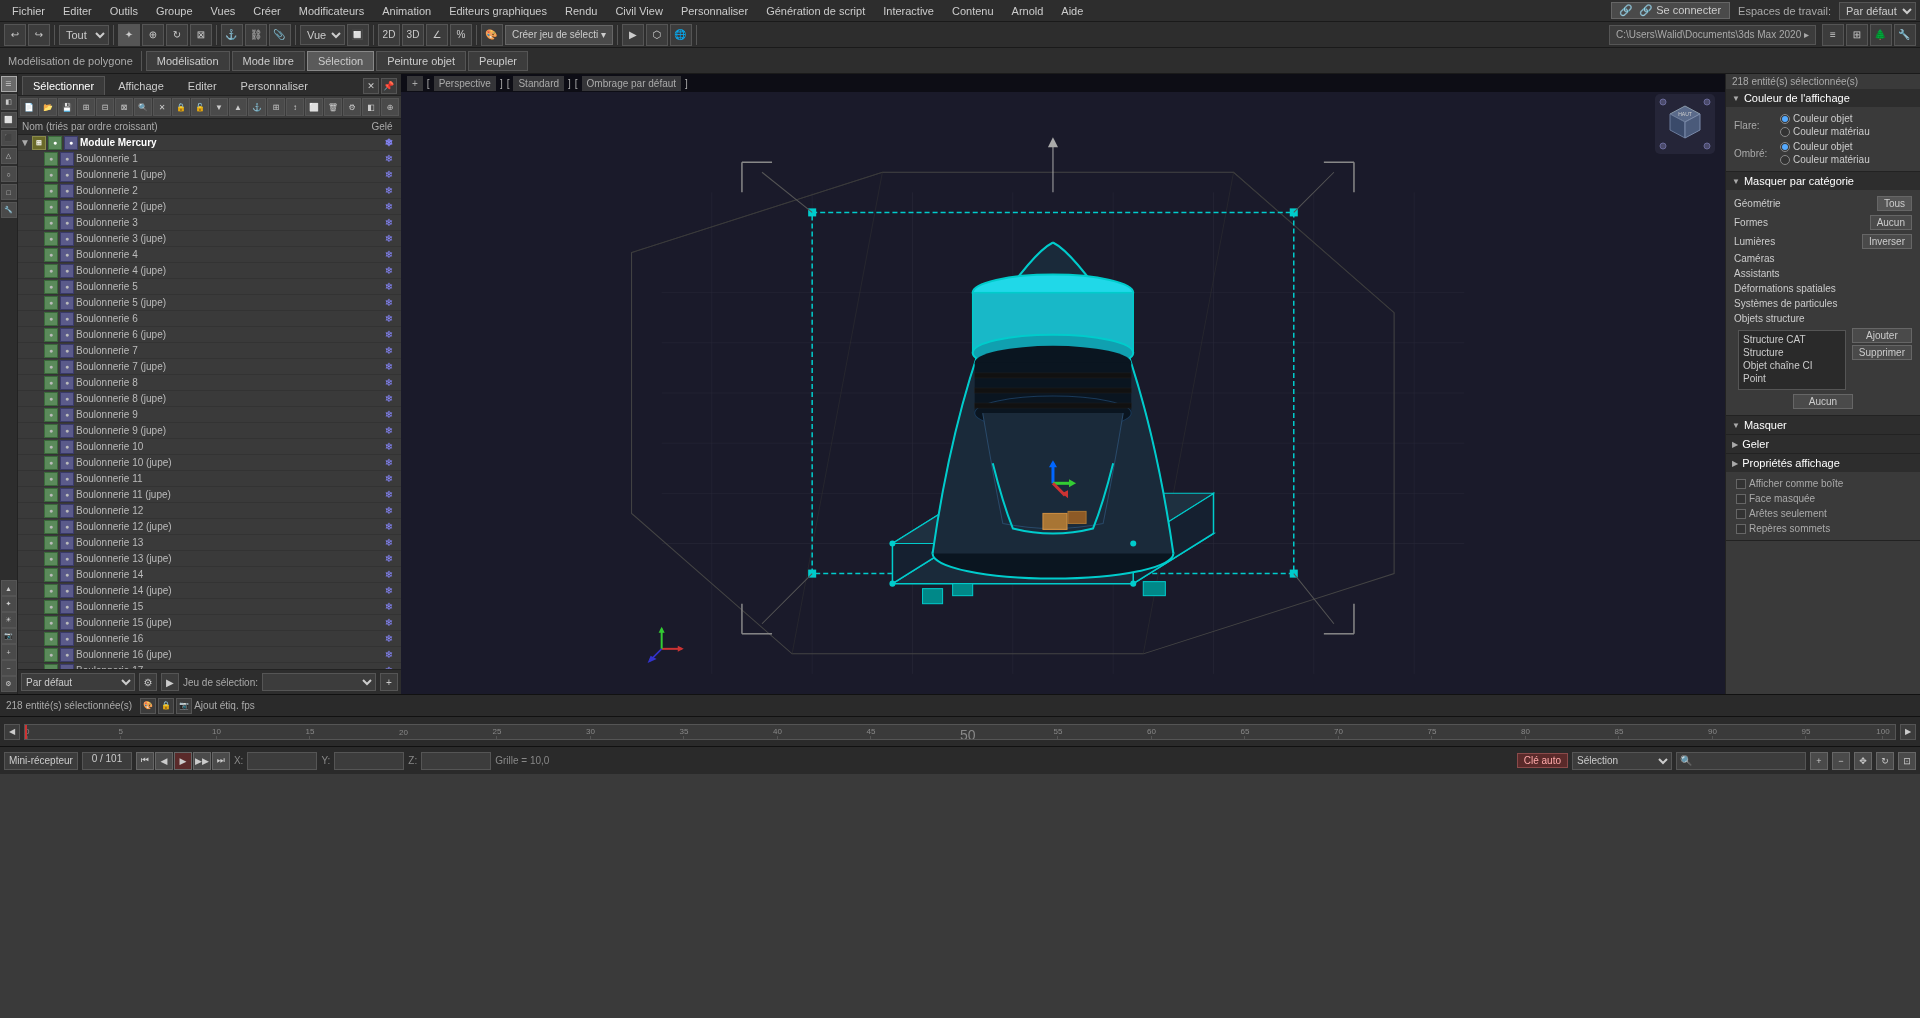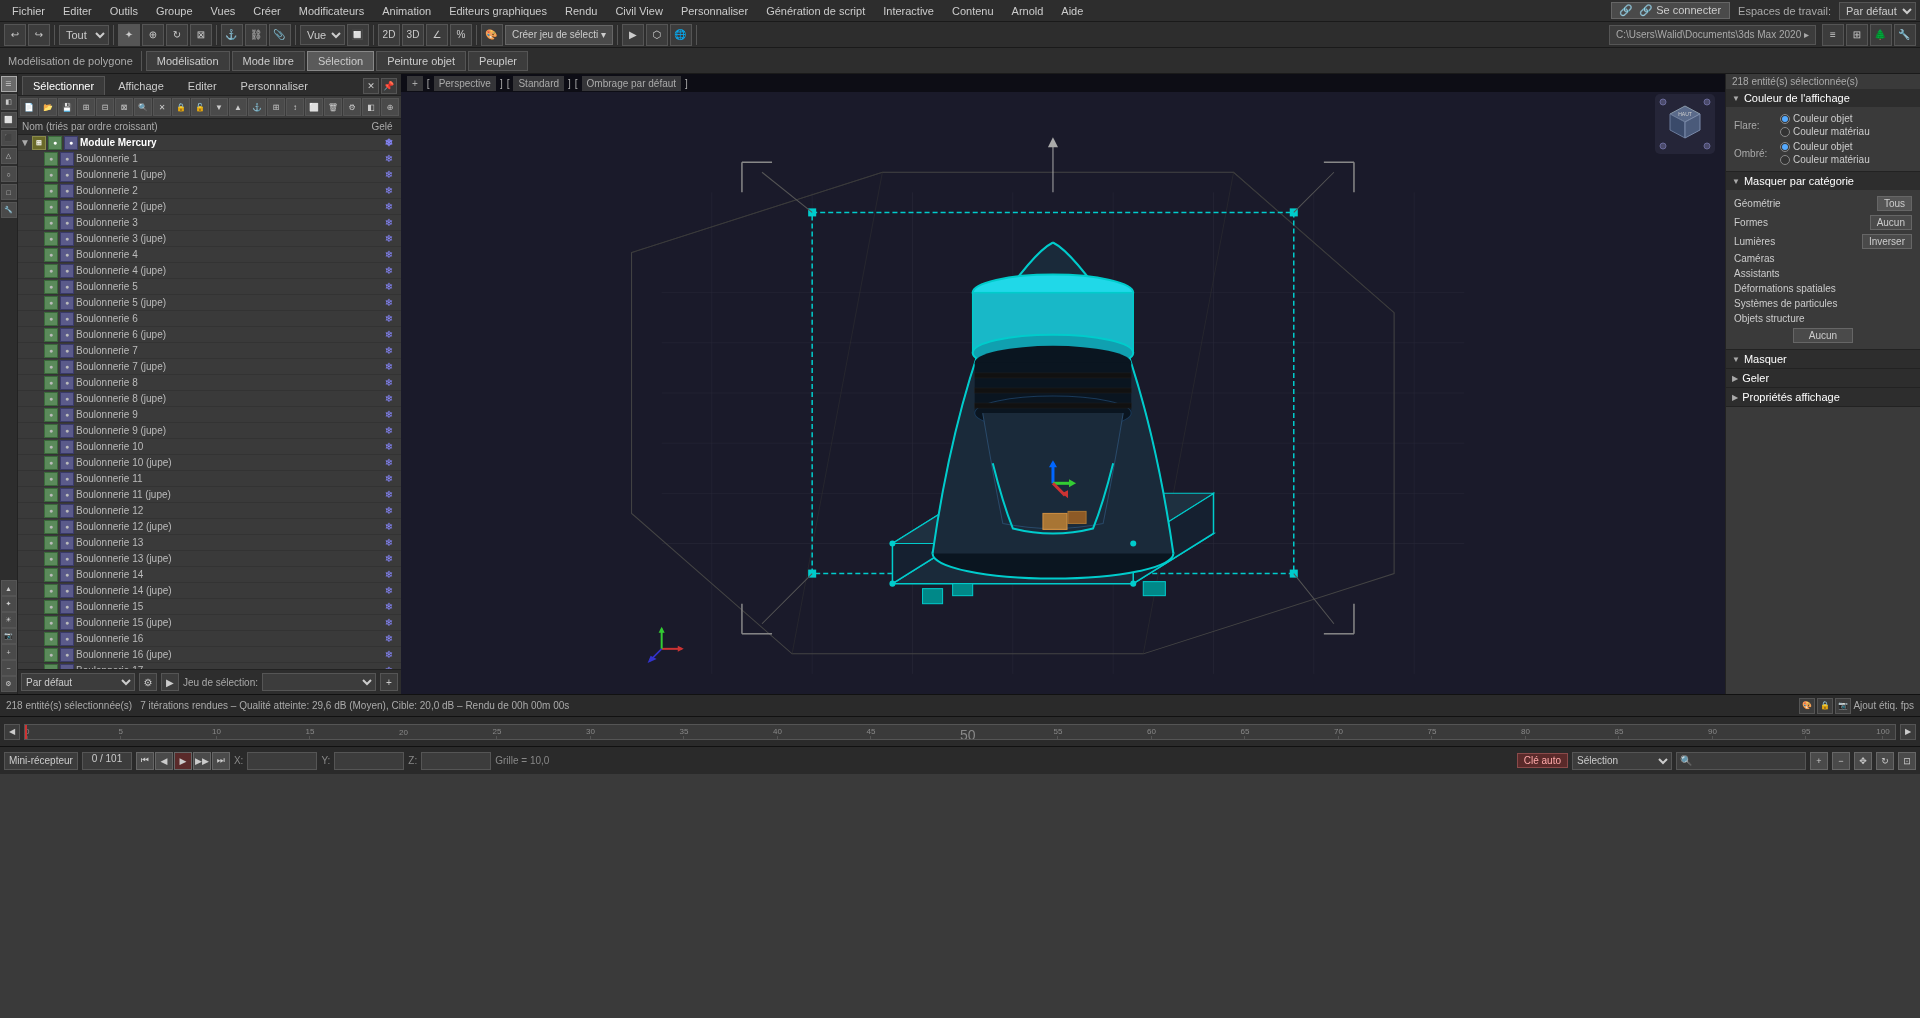--- a/index.html
+++ b/index.html
@@ -1197,20 +1197,32 @@
         <div class="category-row">
           <span class="category-label">Déformations spatiales</span>
         </div>
         <div class="category-row">
           <span class="category-label">Systèmes de particules</span>
         </div>
         <div class="category-row">
           <span class="category-label">Objets structure</span>
         </div>
 
+        <div style="display:flex; gap:2px; margin:2px 4px;">
+          <div class="obj-list" style="flex:1;">
+            <div class="obj-list-item">Structure CAT</div>
+            <div class="obj-list-item">Structure</div>
+            <div class="obj-list-item">Objet chaîne CI</div>
+            <div class="obj-list-item">Point</div>
+          </div>
+          <div style="display:flex; flex-direction:column; gap:2px;">
+            <div class="cat-btn">Ajouter</div>
+            <div class="cat-btn">Supprimer</div>
+          </div>
+        </div>
         <div style="display:flex; justify-content:center; margin:2px 4px;">
           <div class="cat-btn" style="width:60px;">Aucun</div>
         </div>
       </div>
     </div>
 
     <div class="right-section">
       <div class="right-section-header">
         <span class="triangle">▼</span>
         <span>Masquer</span>
@@ -1222,28 +1234,45 @@
         <span class="triangle">▶</span>
         <span>Geler</span>
       </div>
     </div>
 
     <div class="right-section">
       <div class="right-section-header">
         <span class="triangle">▶</span>
         <span>Propriétés affichage</span>
       </div>
+      <div class="right-section-content">
+        <div class="checkbox-row">
+          <div class="small-checkbox"></div>
+          <span>Afficher comme boîte</span>
+        </div>
+        <div class="checkbox-row">
+          <div class="small-checkbox"></div>
+          <span>Face masquée</span>
+        </div>
+        <div class="checkbox-row">
+          <div class="small-checkbox"></div>
+          <span>Arêtes seulement</span>
+        </div>
+        <div class="checkbox-row">
+          <div class="small-checkbox"></div>
+          <span>Repères sommets</span>
+        </div>
+      </div>
     </div>
   </div>
 
 </div>
 
 <div id="bottom-status">
   <span>218 entité(s) sélectionnée(s)</span>
-  <span style="flex:1;">7 itérations rendues – Qualité atteinte: 29,6 dB (Moyen), Cible: 20,0 dB – Rendu de 00h 00m 00s</span>
   <div style="display:flex; align-items:center; gap:2px;">
     <div class="toolbar-btn" style="width:16px; height:16px; font-size:8px;">🎨</div>
     <div class="toolbar-btn" style="width:16px; height:16px; font-size:8px;">🔒</div>
     <div class="toolbar-btn" style="width:16px; height:16px; font-size:8px;">📷</div>
     <span style="color:#aaa; font-size:10px;">Ajout étiq. fps</span>
   </div>
 </div>
 
 <div id="timeline">
   <div class="toolbar-btn" style="width:16px; height:16px; font-size:8px;">◀</div>

